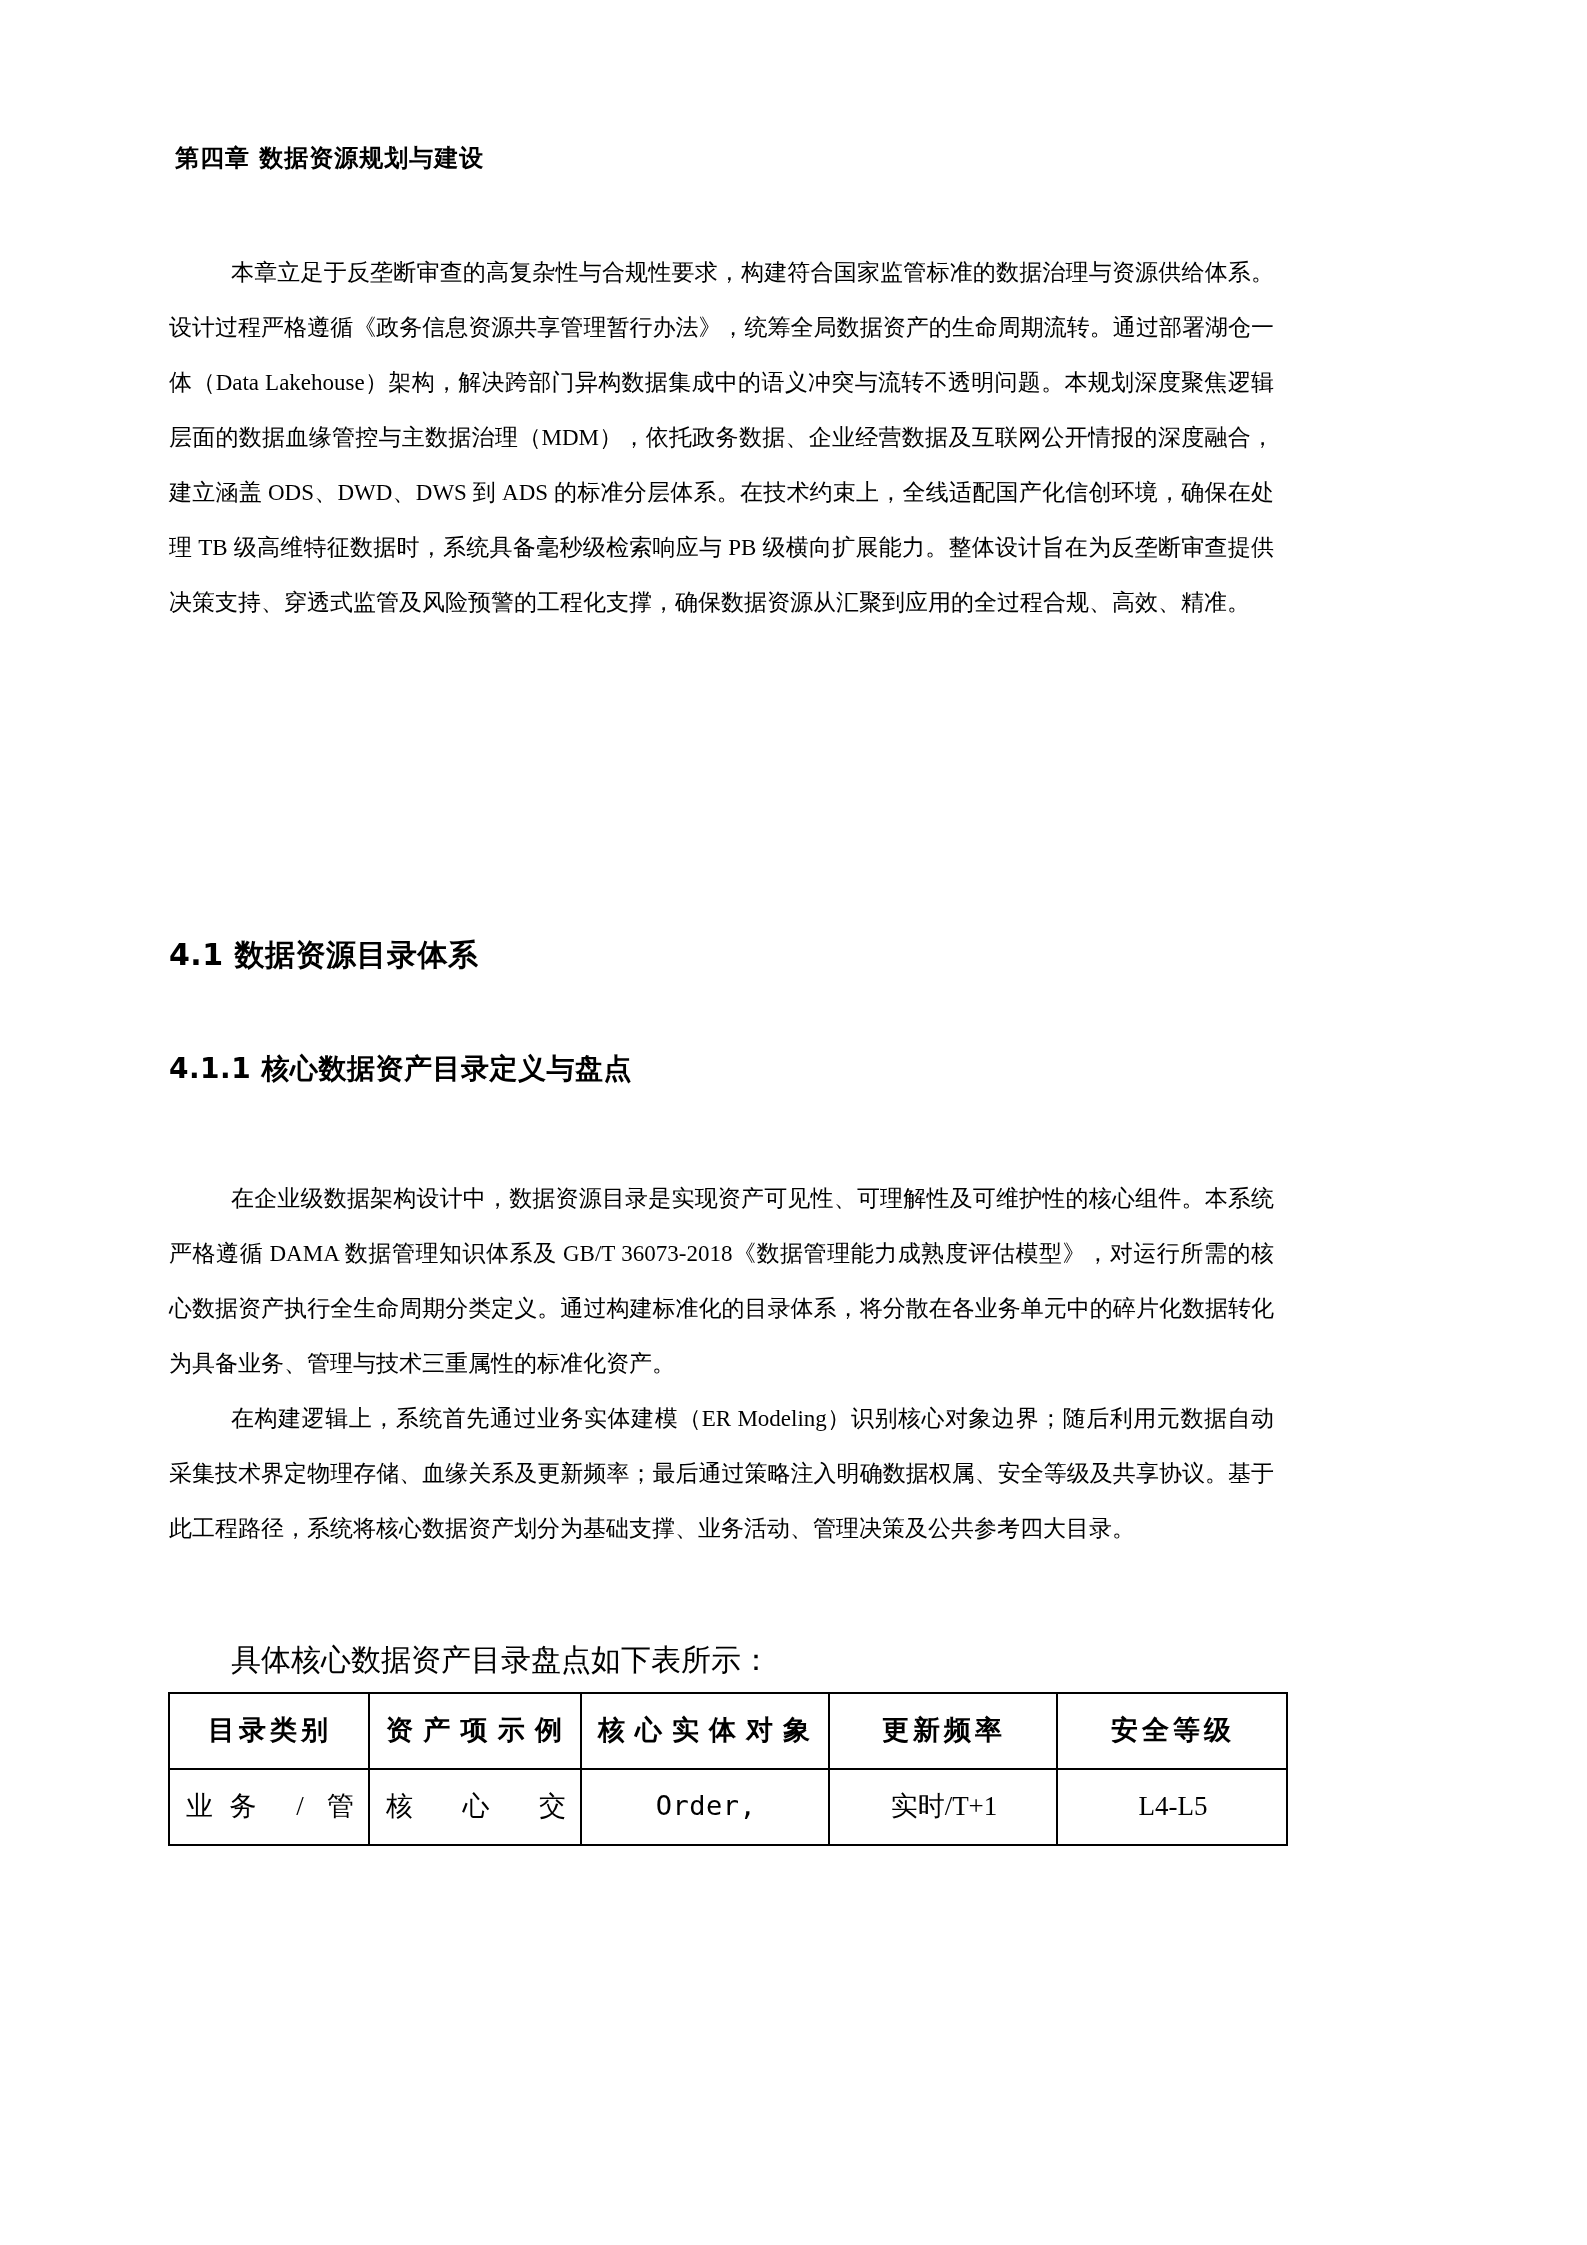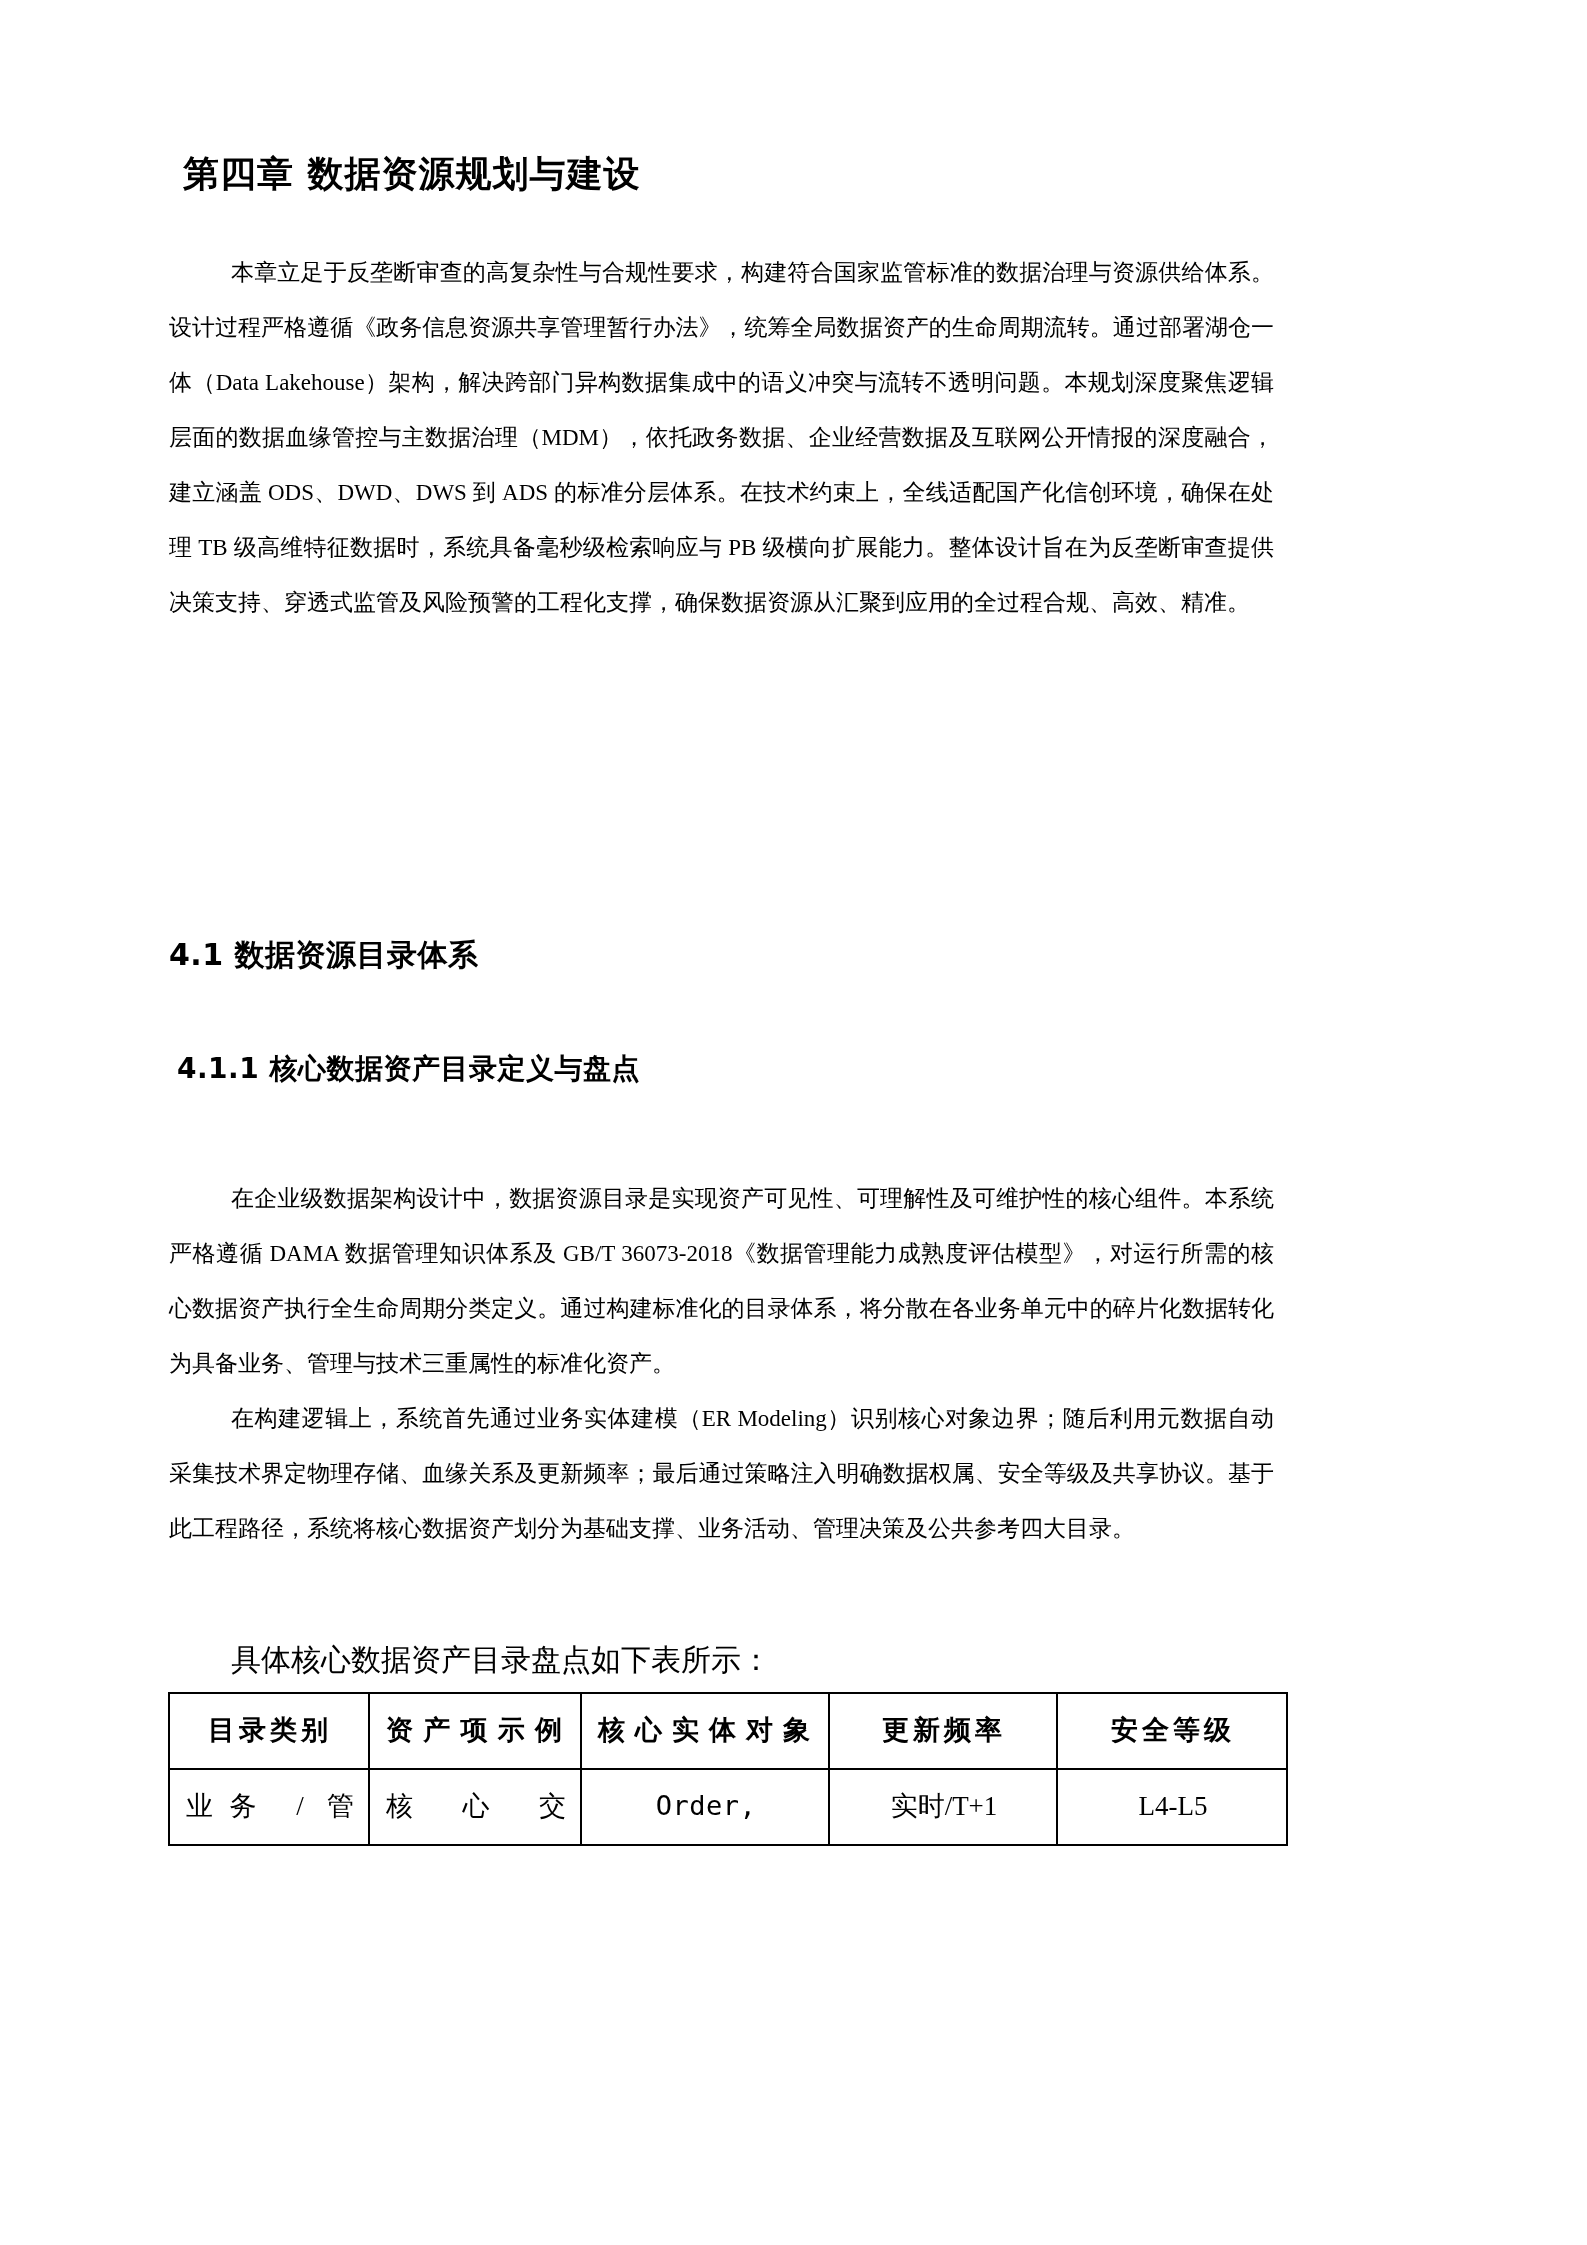--- a/index.html
+++ b/index.html
@@ -19,24 +19,24 @@
   }
   .content {
     position: absolute;
     left: 163px;
     top: 0;
     width: 1125px;
   }
 
   h1.chapter-title {
     font-family: "DejaVu Sans", "Liberation Sans", sans-serif;
-    font-size: 36px;
+    font-size: 24px;
     font-weight: bold;
     letter-spacing: 1px;
-    margin: 8px;
+    margin: 0;
     padding: 0;
     position: absolute;
     top: 142px;
     left: 12px;
     white-space: nowrap;
   }
 
   .para {
     position: absolute;
     width: 1105px;
@@ -59,21 +59,21 @@
     left: 6px;
     white-space: nowrap;
     letter-spacing: 0.5px;
   }
   h3.subsec {
     font-family: "DejaVu Sans", "Liberation Sans", sans-serif;
     font-size: 28px;
     font-weight: bold;
     margin: 0;
     position: absolute;
-    left: 14px;
+    left: 6px;
     white-space: nowrap;
     letter-spacing: 0.5px;
   }
 
   .tbl-caption {
     position: absolute;
     left: 6px;
     font-size: 30px;
     line-height: 44px;
     text-indent: 62px;

